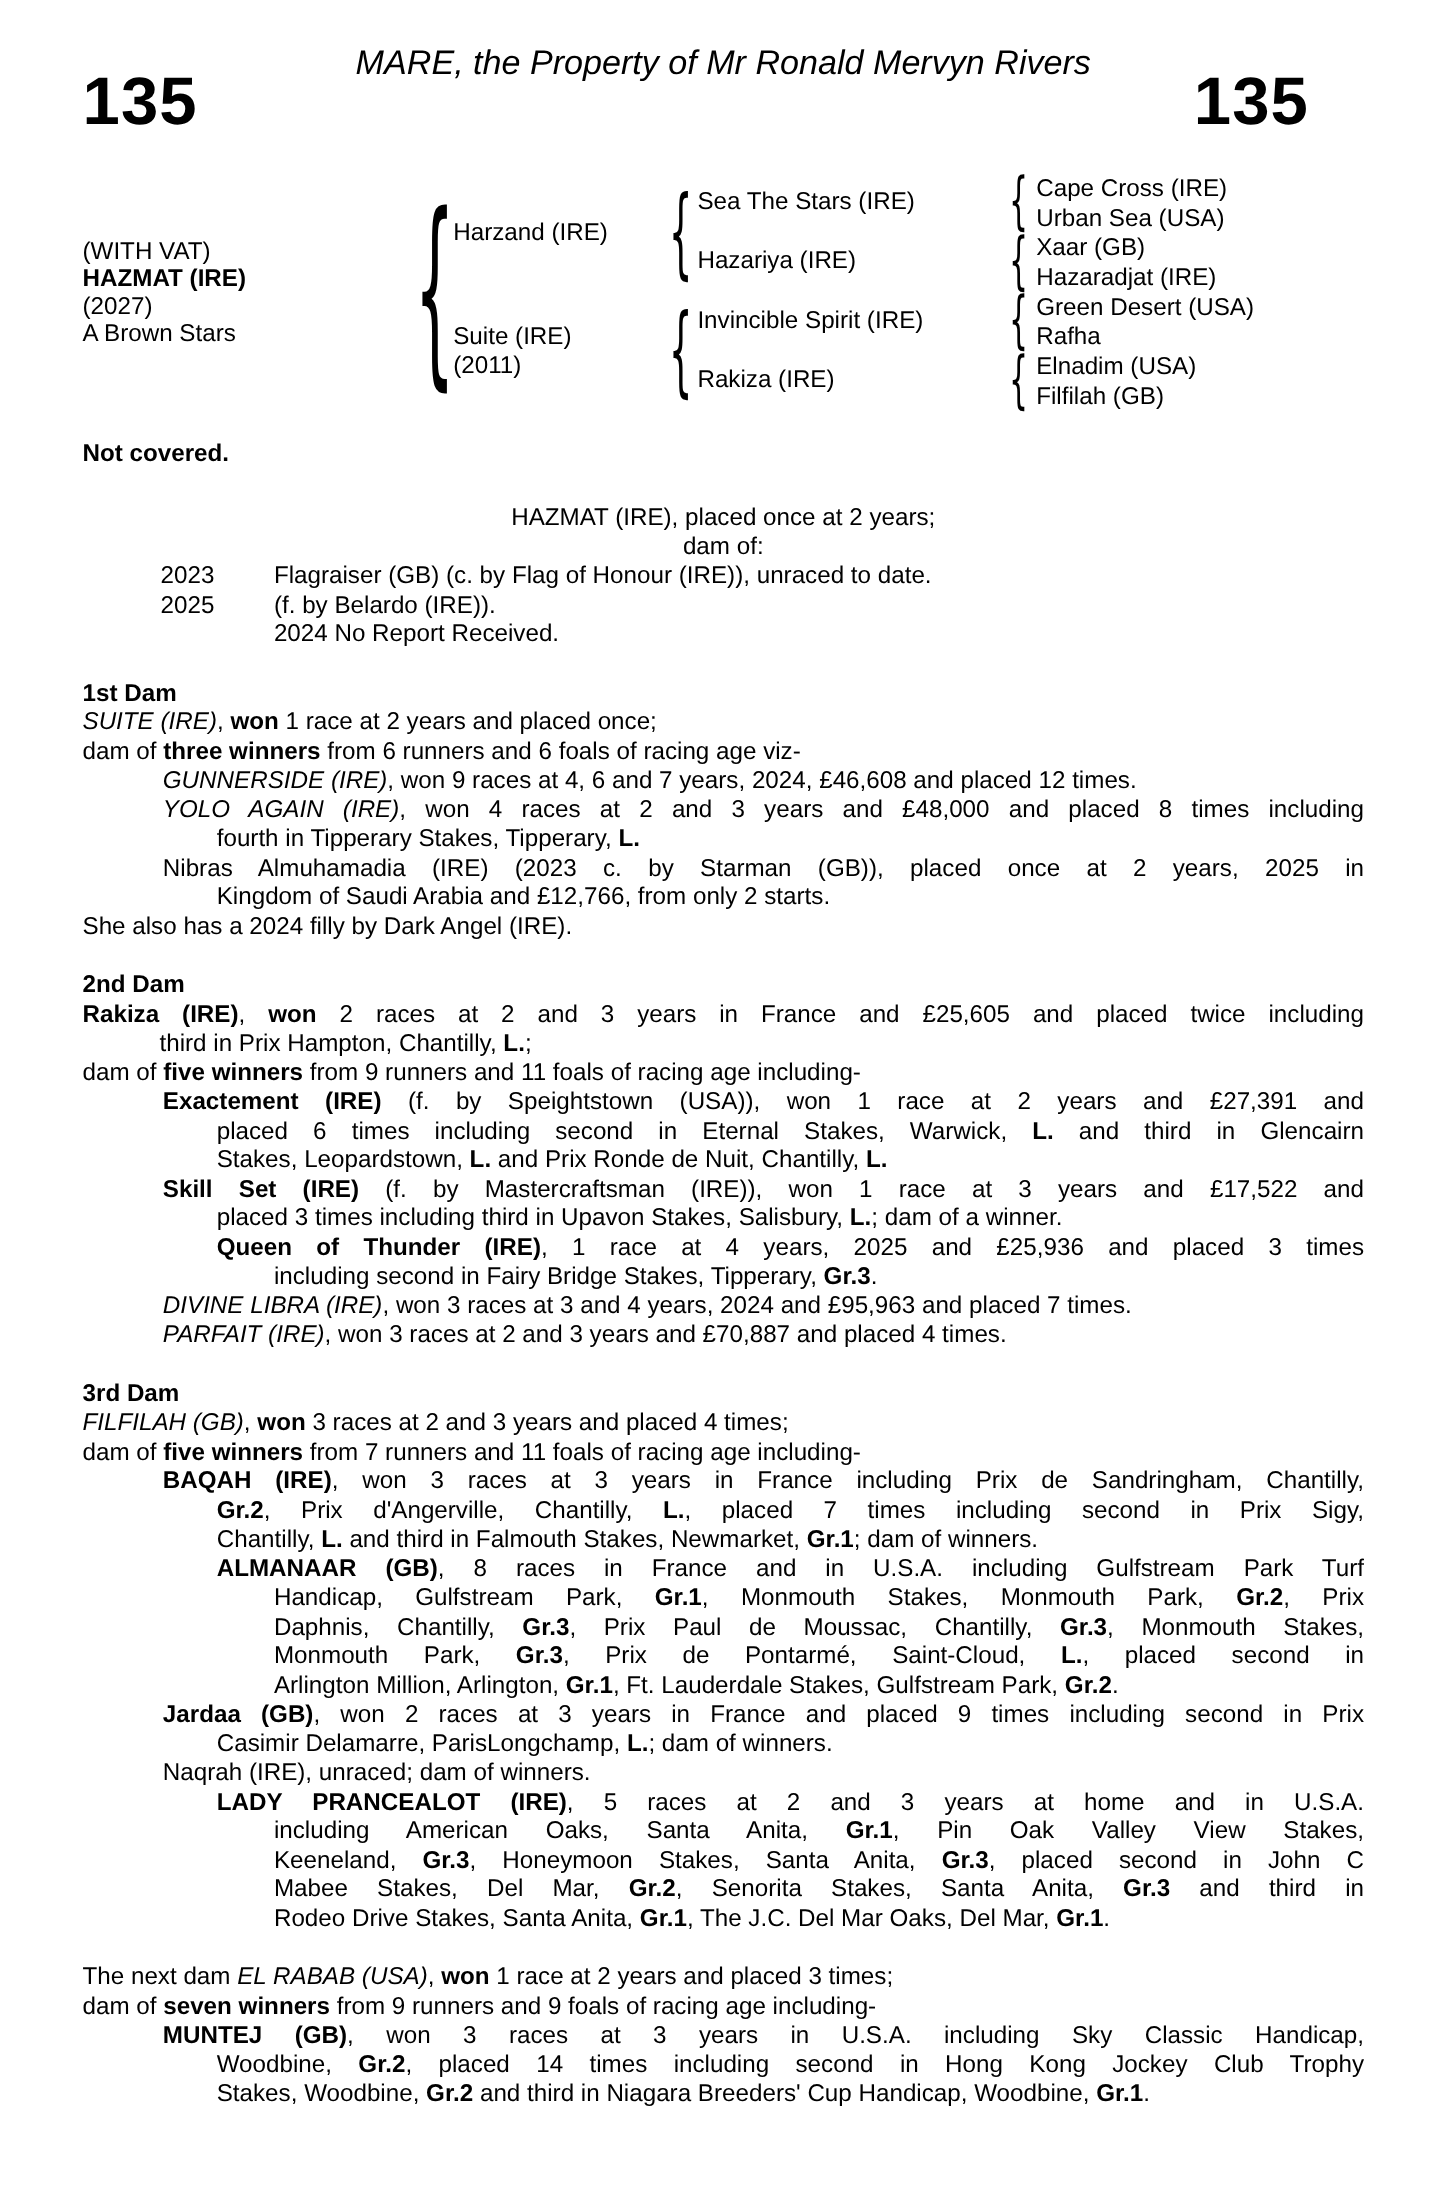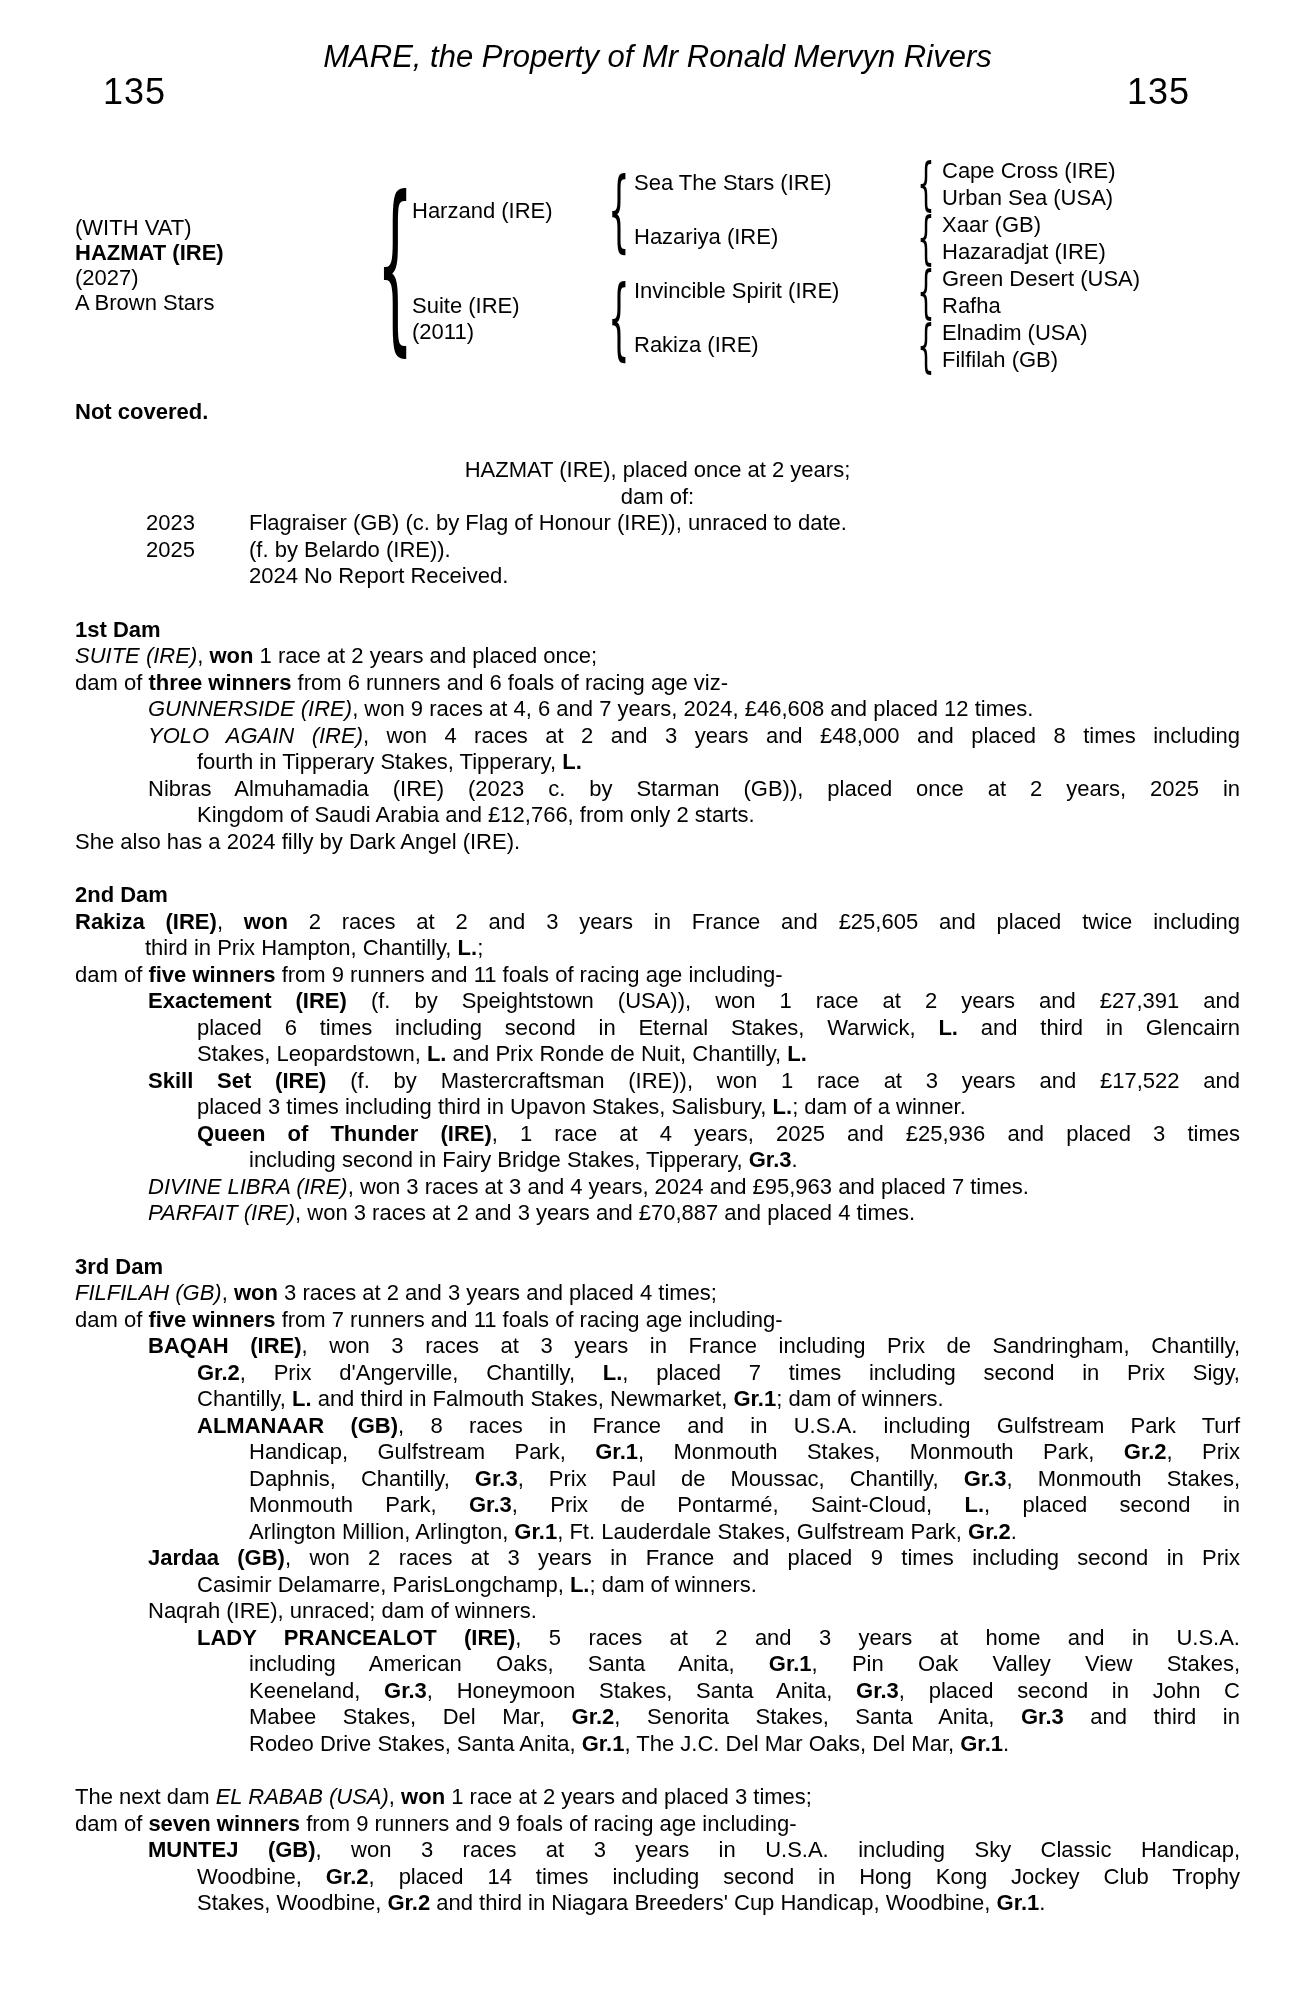--- a/index.html
+++ b/index.html
@@ -7,21 +7,21 @@
     width:1315px;min-height:2000px;background:#ffffff;color:#000000;
     font-family:"Liberation Sans",sans-serif;font-size:22px;line-height:26.5px;
     padding:0 75px;box-sizing:border-box;
   }
   .b{font-weight:bold;}
   .it{font-style:italic;}
 
   
   .header-title{margin-top:44px;text-align:center;font-style:italic;font-size:31px;}
   .lot-row{display:flex;justify-content:space-between;align-items:flex-start;margin-top:-4px;}
-  .lot{font-weight:normal;font-size:36px;line-height:50px;letter-spacing:1px;margin-left:28px;}
+  .lot{font-weight:bold;font-size:61px;line-height:50px;letter-spacing:1px;}
   .lot-right{margin-right:50px;}
 
   
   .pedigree{
     display:grid;
     grid-template-columns:303px 34px 192px 30px 276px 32px 1fr;
     grid-auto-rows:27px;
     margin-top:40px;
   }
   .pg-info{grid-column:1;grid-row:1/9;align-self:center;line-height:25px;}

